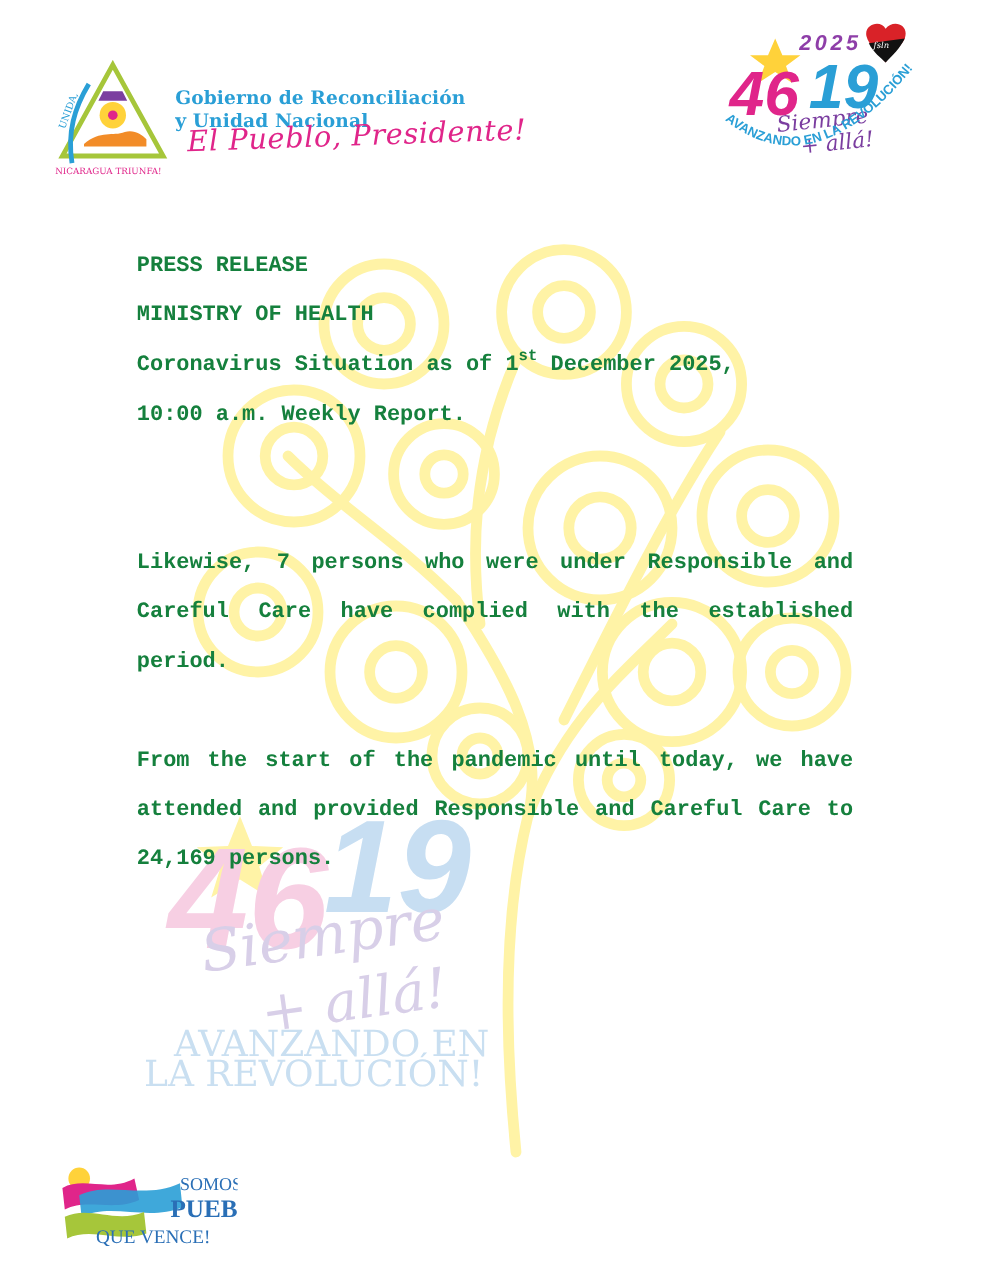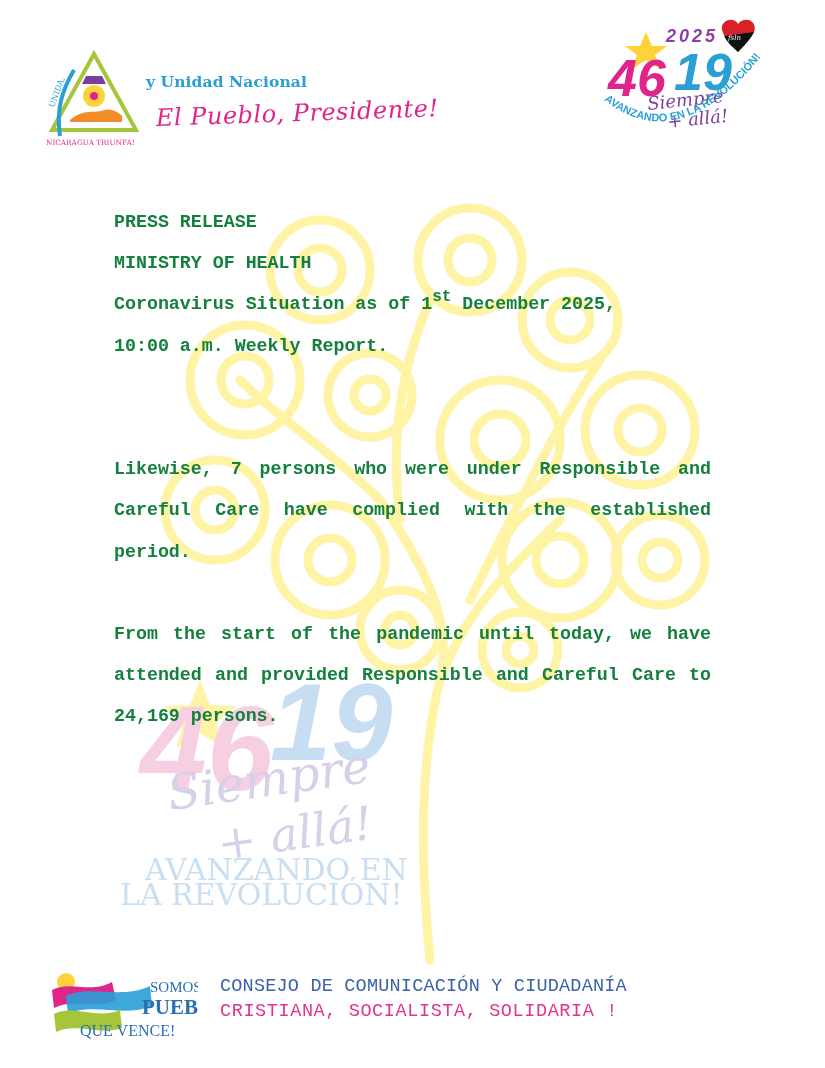--- a/index.html
+++ b/index.html
@@ -17,21 +17,21 @@
     font-family: "DejaVu Serif", serif; font-style: italic; font-size: 24px; letter-spacing: 0.5px; transform: rotate(-2deg); transform-origin: left center; }
 
   .badge { position: absolute; left: 598px; top: 18px; width: 180px; height: 128px; z-index: 2; }
 
   
   .content { position: absolute; left: 114px; top: 202px; width: 597px; z-index: 3;
     font-family: "Liberation Mono", monospace; font-weight: bold; color: #15803d; font-size: 18.3px; line-height: 41.2px; }
   .content p { margin: 0; }
   .content .gap { height: 41.2px; }
   .just { text-align: justify; text-align-last: left; }
-  sup { font-size: 16px; line-height: 0; vertical-align: 8px; }
+  sup { font-size: 13px; line-height: 0; vertical-align: 8px; }
 
   
   .footer-logo { position: absolute; left: 50px; top: 970px; width: 148px; height: 72px; z-index: 2; }
   .footer-text { position: absolute; left: 220px; top: 974px; z-index: 2; font-family: "Liberation Mono", monospace; font-size: 18.5px; line-height: 25px; }
   .footer-line1 { color: #3b63a8; letter-spacing: 0.2px; }
   .footer-line2 { color: #e0348e; letter-spacing: 0.6px; }
 </style>
 </head>
 <body>
 
@@ -88,20 +88,21 @@
     <path d="M30 20 C 18 40, 12 60, 16 86" fill="none" stroke="#2a9fd6" stroke-width="4"></path>
     <path d="M42 26 L58 26 L62 34 L38 34 Z" fill="#7b3ea0"></path>
     <circle cx="50" cy="46" r="11" fill="#ffd23a"></circle>
     <circle cx="50" cy="46" r="4" fill="#e0258a"></circle>
     <path d="M26 70 C 40 58, 50 64, 60 60 C 68 58, 74 62, 78 66 L 78 72 L 26 72 Z" fill="#f28c28"></path>
     <text x="10" y="58" font-family="DejaVu Serif, serif" font-size="8" fill="#2a9fd6" transform="rotate(-70 10 58)">UNIDA,</text>
     <text x="2" y="95" font-family="DejaVu Serif, serif" font-size="7.3" fill="#e0258a">NICARAGUA TRIUNFA!</text>
   </svg>
 
   <div class="gov-text">
+    <div class="gov-line">Gobierno de Reconciliación</div>
     <div class="gov-line">y Unidad Nacional</div>
   </div>
   <div class="gov-slogan">El Pueblo, Presidente!</div>
 
   <svg class="badge" viewBox="0 0 180 128">
     <path d="M140 6 C 146 -2, 160 2, 156 14 C 152 22, 144 28, 140 34 C 134 26, 126 20, 124 12 C 122 2, 136 -2, 140 6 Z" fill="#d92228"></path>
     <path d="M126 18 C 130 26, 136 30, 140 34 C 146 28, 152 22, 156 14 Z" fill="#111"></path>
     <text x="130" y="22" font-family="DejaVu Serif, serif" font-style="italic" font-size="7" fill="#fff">fsln</text>
     <text x="68" y="24" font-family="Liberation Sans, sans-serif" font-weight="bold" font-style="italic" font-size="18" fill="#8e3ea8" letter-spacing="3">2025</text>
     <polygon points="48,14 54,28 69,28 57,37 62,51 48,42 34,51 39,37 27,28 42,28" fill="#ffd23a"></polygon>
@@ -130,17 +131,13 @@
   <svg class="footer-logo" viewBox="0 0 148 72">
     <circle cx="16" cy="12" r="9" fill="#ffd23a"></circle>
     <path d="M2 20 C 20 10, 40 24, 62 12 L 66 30 C 44 40, 22 28, 4 38 Z" fill="#e0258a"></path>
     <path d="M16 26 C 40 14, 70 30, 100 16 L 102 36 C 74 48, 42 32, 18 44 Z" fill="#2a9fd6" opacity="0.9"></path>
     <path d="M4 44 C 24 34, 46 50, 70 40 L 72 58 C 50 66, 26 52, 6 62 Z" fill="#a6c63a"></path>
     <text x="100" y="22" font-family="Liberation Serif, serif" font-size="15" fill="#2a6fb6">SOMOS</text>
     <text x="92" y="44" font-family="Liberation Serif, serif" font-weight="bold" font-size="21" fill="#2a6fb6">PUEBLO</text>
     <text x="30" y="66" font-family="Liberation Serif, serif" font-size="16" fill="#2a6fb6">QUE VENCE!</text>
   </svg>
 
-  <div class="footer-text">
-    <div class="footer-line1">CONSEJO DE COMUNICACIÓN Y CIUDADANÍA</div>
-    <div class="footer-line2">CRISTIANA, SOCIALISTA, SOLIDARIA !</div>
-  </div>
 </div>
 
 </body></html>

